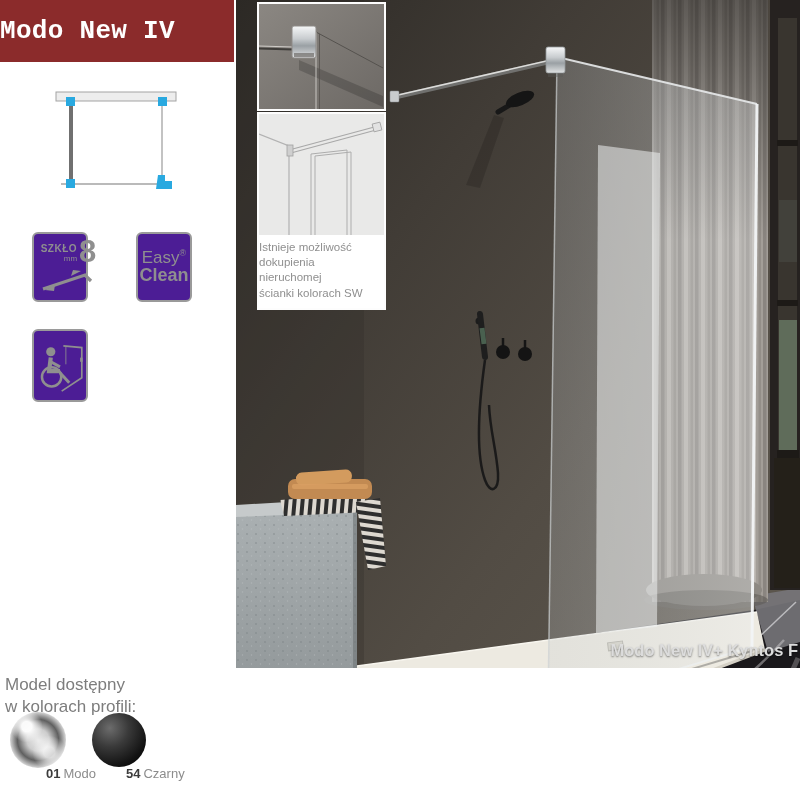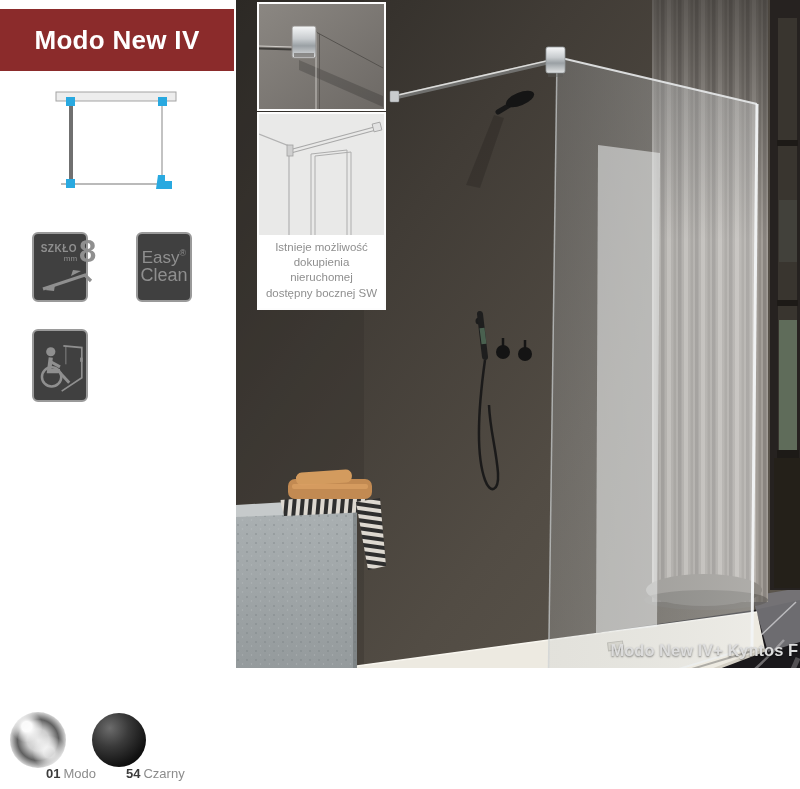--- a/index.html
+++ b/index.html
@@ -7,43 +7,43 @@
     --accent-blue:#29a9e0;
     --icon-gray:#8f8f8f;
     --text-gray:#7d7d7d;
     --label-dark:#3c3c3c;
   }
   *{margin:0;padding:0;box-sizing:border-box;}
   body{background:#fff;font-family:"Liberation Sans",sans-serif;}
   .page{position:relative;width:800px;height:789px;background:#ffffff;overflow:hidden;}
 
   
-  .banner{position:absolute;left:0;top:9px;width:234px;height:62px;background:var(--brand-red);
-    display:flex;align-items:center;justify-content:center;}
+  .banner{position:absolute;left:0;top:0;width:234px;height:62px;background:var(--brand-red);
+    display:flex;align-items:center;font-family:Liberation Mono, monospace;}
   .banner .title{color:#ffffff;font-size:26px;font-weight:600;letter-spacing:.3px;}
 
   .schematic{position:absolute;left:48px;top:82px;}
   .acc{fill:var(--accent-blue);}
 
   .badge{position:absolute;width:56px;height:70px;border:2px solid #9a9a9a;border-radius:6px;
-    background:#404040;color:var(--icon-gray);}
+    background:#4c1d95;color:var(--icon-gray);}
   .badge-glass{left:32px;top:232px;padding:5px 6px 2px 6px;}
   .badge-ec{left:136px;top:232px;display:flex;flex-direction:column;align-items:center;justify-content:center;}
   .badge-access{left:32px;top:329px;height:73px;display:flex;align-items:center;justify-content:center;}
 
   .glass-top{display:flex;justify-content:center;align-items:flex-start;gap:2px;line-height:1;}
   .glass-words{display:flex;flex-direction:column;align-items:flex-end;margin-top:5px;}
   .glass-label{font-size:10px;font-weight:700;letter-spacing:.5px;}
   .glass-unit{font-size:8px;margin-top:1px;margin-left:40px;}
   .glass-value{font-size:31px;font-weight:700;line-height:.85;}
   .glass-icon{display:block;margin:3px auto 0 auto;}
 
   .ec-line1{font-size:17px;font-weight:400;line-height:1.05;}
   .ec-line1 sup{font-size:9px;}
-  .ec-line2{font-size:18px;font-weight:400;line-height:1.05;}
+  .ec-line2{font-size:18px;font-weight:700;line-height:1.05;}
 
   .avail-heading{position:absolute;left:5px;top:674px;font-size:17px;color:var(--text-gray);line-height:1.3;}
   .swatch{position:absolute;border-radius:50%;}
   .swatch-chrome{left:10px;top:712px;width:56px;height:56px;
     background:
       radial-gradient(circle at 30% 26%, rgba(255,255,255,.97) 0 9%, rgba(255,255,255,0) 28%),
       radial-gradient(circle at 70% 72%, rgba(255,255,255,.75) 0 10%, rgba(255,255,255,0) 30%),
       radial-gradient(circle at 50% 50%, #ececec 0%, #cdcdcd 28%, #606060 52%, #d2d2d2 70%, #6d6d6d 86%, #a8a8a8 100%);}
   .swatch-black{left:92px;top:713px;width:54px;height:54px;
     background:radial-gradient(circle at 33% 28%, #6c6c6c 0%, #3a3a3a 35%, #121212 72%, #000 100%);}
@@ -54,21 +54,21 @@
   
   .photo{position:absolute;left:236px;top:0;width:564px;height:668px;overflow:hidden;background:#3a3631;}
   .photo svg{display:block;}
   .caption{position:absolute;right:2px;bottom:8px;font-size:16.5px;font-weight:600;color:#dcdcdc;
     text-shadow:0 1px 2px rgba(0,0,0,.45);white-space:nowrap;}
 
   
   .inset1{position:absolute;left:257px;top:2px;width:129px;height:109px;border:2px solid #fdfdfd;background:#7c7874;}
   .inset2{position:absolute;left:257px;top:112px;width:129px;height:198px;border:2px solid #fdfdfd;background:#ffffff;}
   .inset2-draw{width:125px;height:121px;background:#e9e9e8;}
-  .inset2-text{padding-top:5px;text-align:center;font-size:11.5px;color:#8f8f8f;line-height:1.32;}
+  .inset2-text{padding-top:5px;font-size:11.5px;color:#8f8f8f;line-height:1.32;}
 </style>
 </head>
 <body>
 
 <div class="page">
 
   <div class="banner">
     <div class="title">Modo New IV</div>
   </div>
 
@@ -111,20 +111,24 @@
       <line x1="38" y1="9" x2="38" y2="30" stroke="#8f8f8f" stroke-width="1"></line>
       <rect x="55" y="22" width="3" height="5" fill="#8f8f8f"></rect>
       <circle cx="20" cy="15" r="5.5" fill="#8f8f8f"></circle>
       <path d="M20 22 L18 38 L31 38" fill="none" stroke="#8f8f8f" stroke-width="5"></path>
       <path d="M20 27 L31 33" fill="none" stroke="#8f8f8f" stroke-width="3.5"></path>
       <path d="M31 40 L42 52" fill="none" stroke="#8f8f8f" stroke-width="3.5"></path>
       <circle cx="21" cy="45" r="11.5" fill="none" stroke="#8f8f8f" stroke-width="3"></circle>
     </svg>
   </div>
 
+  <div class="avail-heading">
+    <div>Model dostępny</div>
+    <div>w kolorach profili:</div>
+  </div>
   <div class="swatch swatch-chrome"></div>
   <div class="swatch swatch-black"></div>
   <div class="swatch-label lbl1">
     <b>01</b><span>Modo</span>
   </div>
   <div class="swatch-label lbl2">
     <b>54</b><span>Czarny</span>
   </div>
 
   <div class="photo">
@@ -303,17 +307,17 @@
         <line x1="88" y1="36" x2="88" y2="121" stroke="#adadad" stroke-width="1"></line>
         <line x1="92" y1="38" x2="92" y2="121" stroke="#adadad" stroke-width="1"></line>
         <line x1="52" y1="40" x2="88" y2="36" stroke="#adadad" stroke-width="1"></line>
         <line x1="56" y1="42" x2="92" y2="38" stroke="#adadad" stroke-width="1"></line>
       </svg>
     </div>
     <div class="inset2-text">
       <div>Istnieje możliwość</div>
       <div>dokupienia</div>
       <div>nieruchomej</div>
-      <div>dostępny bocznej SW</div>
+      <div>ścianki kolorach SW</div>
     </div>
   </div>
 
 </div>
 
 </body></html>

